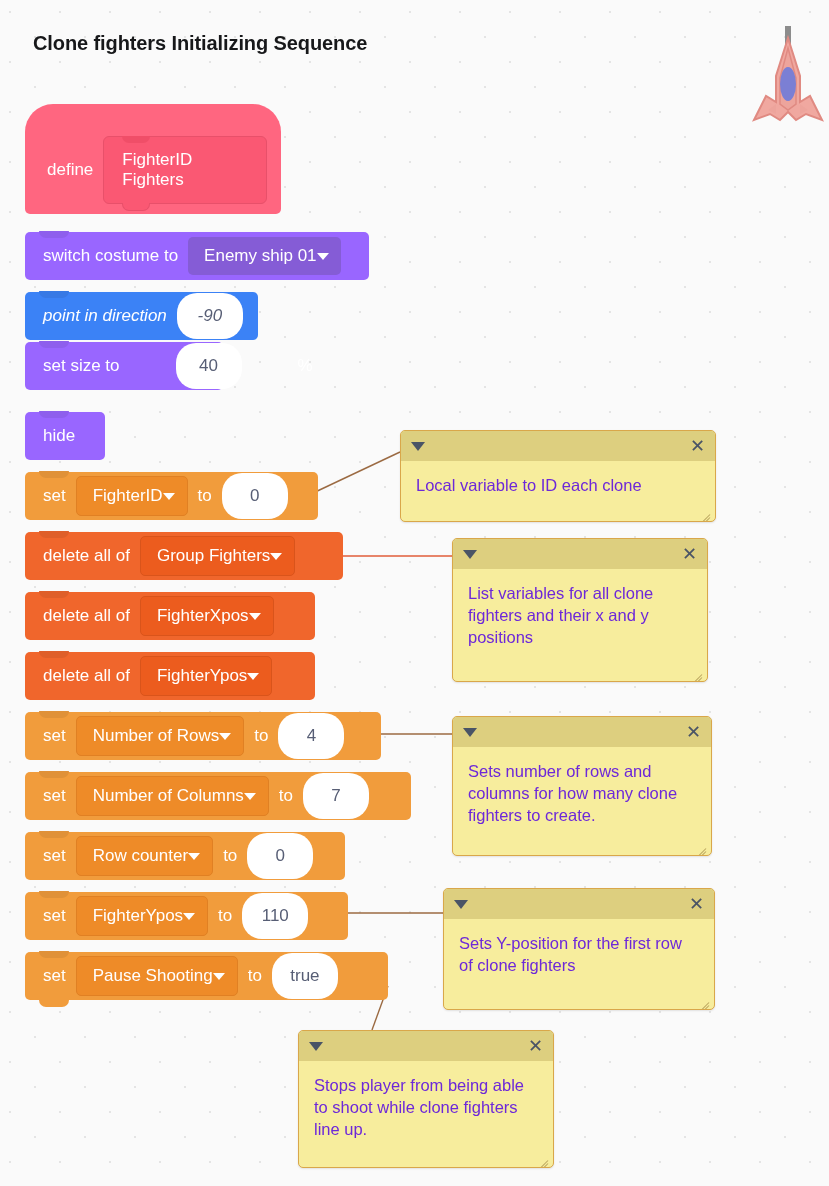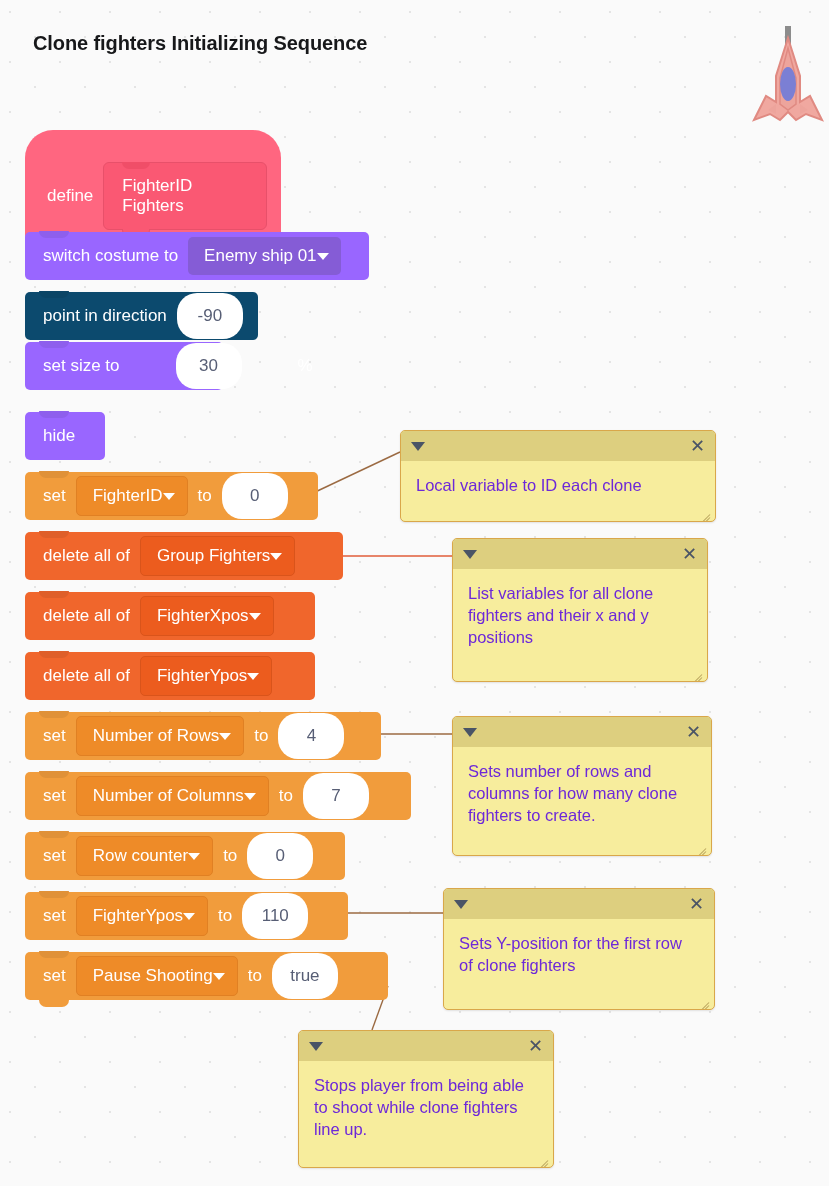--- a/index.html
+++ b/index.html
@@ -160,21 +160,21 @@
     min-width: 40px;
     height: 38px;
     padding: 4px 13px;
     font-size: 17px;
     margin: 0 4px;
   }
 
   
   .c-looks   { background: #9966ff; }
   .c-looks .dd { background: #855cd6; }
-  .c-motion  { background: #0c4a6e; }
+  .c-motion  { background: #3b82f6; font-style: italic; }
   .c-data    { background: #f19c3c; }
   .c-data .dd { background: #ee8b28; border: 1px solid #e08023; }
   .c-list    { background: #f0662c; }
   .c-list .dd { background: #ec5c1e; border: 1px solid #d9541b; justify-content: space-between; }
 
   
   .comment {
     position: absolute;
     box-sizing: border-box;
     background: #f7ed9d;
@@ -246,41 +246,41 @@
   </svg>
 
   <svg class="connectors">
     <line x1="311" y1="494" x2="400" y2="452" stroke="#9b6a42" stroke-width="1.4"></line>
     <line x1="341" y1="556" x2="452" y2="556" stroke="#e05c3a" stroke-width="1.4"></line>
     <line x1="381" y1="734" x2="452" y2="734" stroke="#9b6a42" stroke-width="1.4"></line>
     <line x1="345" y1="913" x2="443" y2="913" stroke="#9b6a42" stroke-width="1.4"></line>
     <line x1="388" y1="986" x2="372" y2="1030" stroke="#9b6a42" stroke-width="1.4"></line>
   </svg>
 
-  <div class="hatblock" style="left:25px; top:130px; width:256px; height:110px;">
+  <div class="hatblock" style="left:25px; top:104px; width:256px; height:110px;">
     <span class="define-word">define</span>
     <span class="proto">FighterID Fighters</span>
   </div>
 
   <div class="block c-looks" style="left:25px; top:232px; width:344px;">
     <span class="lbl">switch costume to</span>
     <span class="dd">
       <span>Enemy ship 01</span>
       <span class="caret"></span>
     </span>
   </div>
 
   <div class="block c-motion" style="left:25px; top:292px; width:233px;">
     <span class="lbl">point in direction</span>
     <span class="oval">-90</span>
   </div>
 
   <div class="block c-looks" style="left:25px; top:342px; width:198px;gap:46px;">
     <span class="lbl">set size to</span>
-    <span class="oval">30</span>
+    <span class="oval">40</span>
     <span class="lbl">%</span>
   </div>
 
   <div class="block c-looks" style="left:25px; top:412px; width:80px;">
     <span class="lbl">hide</span>
   </div>
 
   <div class="block c-data" style="left:25px; top:472px; width:293px;">
     <span class="lbl">set</span>
     <span class="dd">

